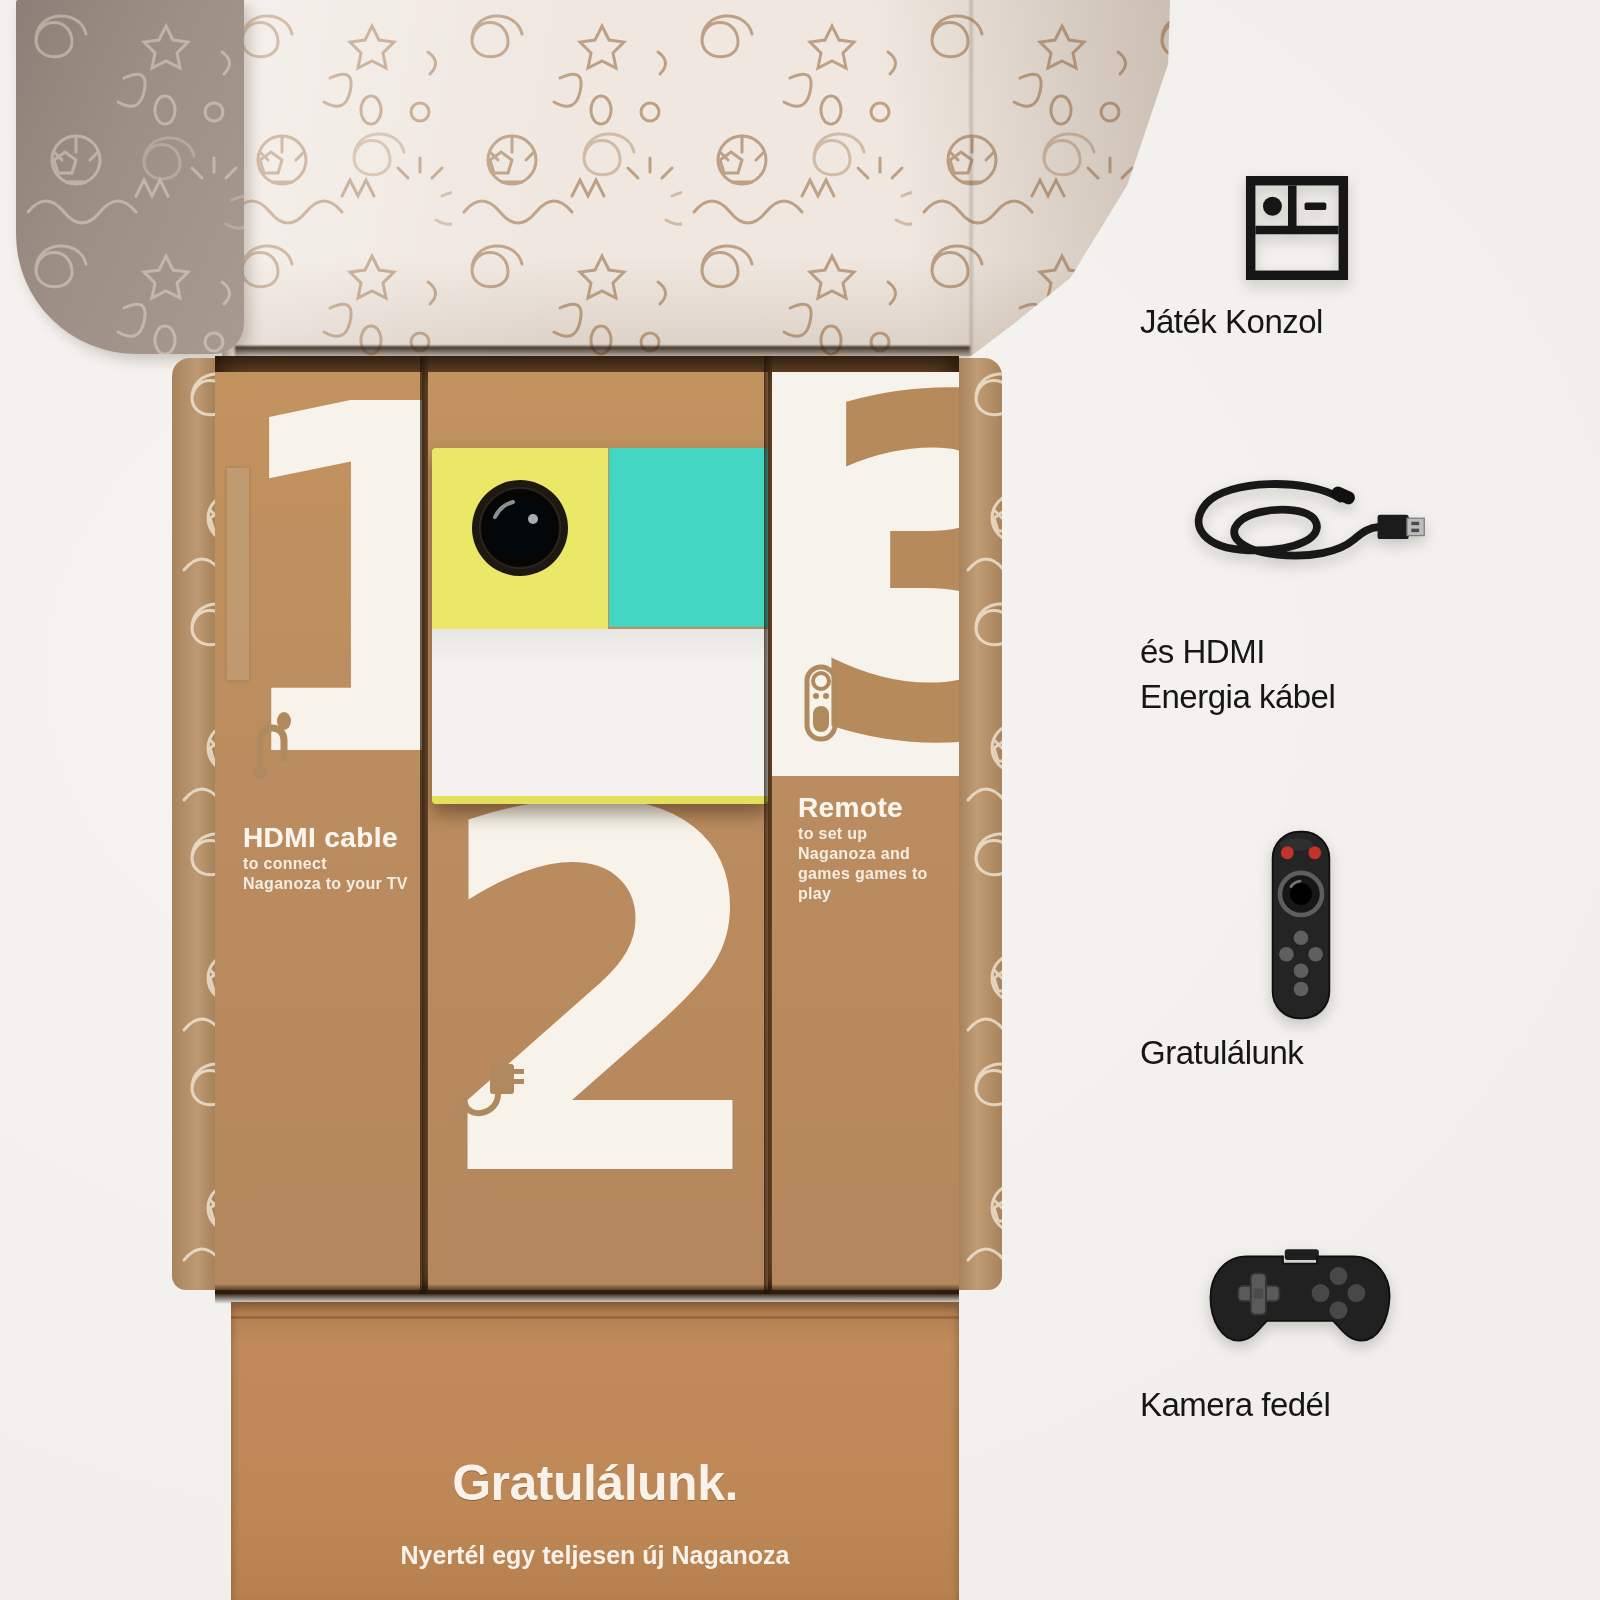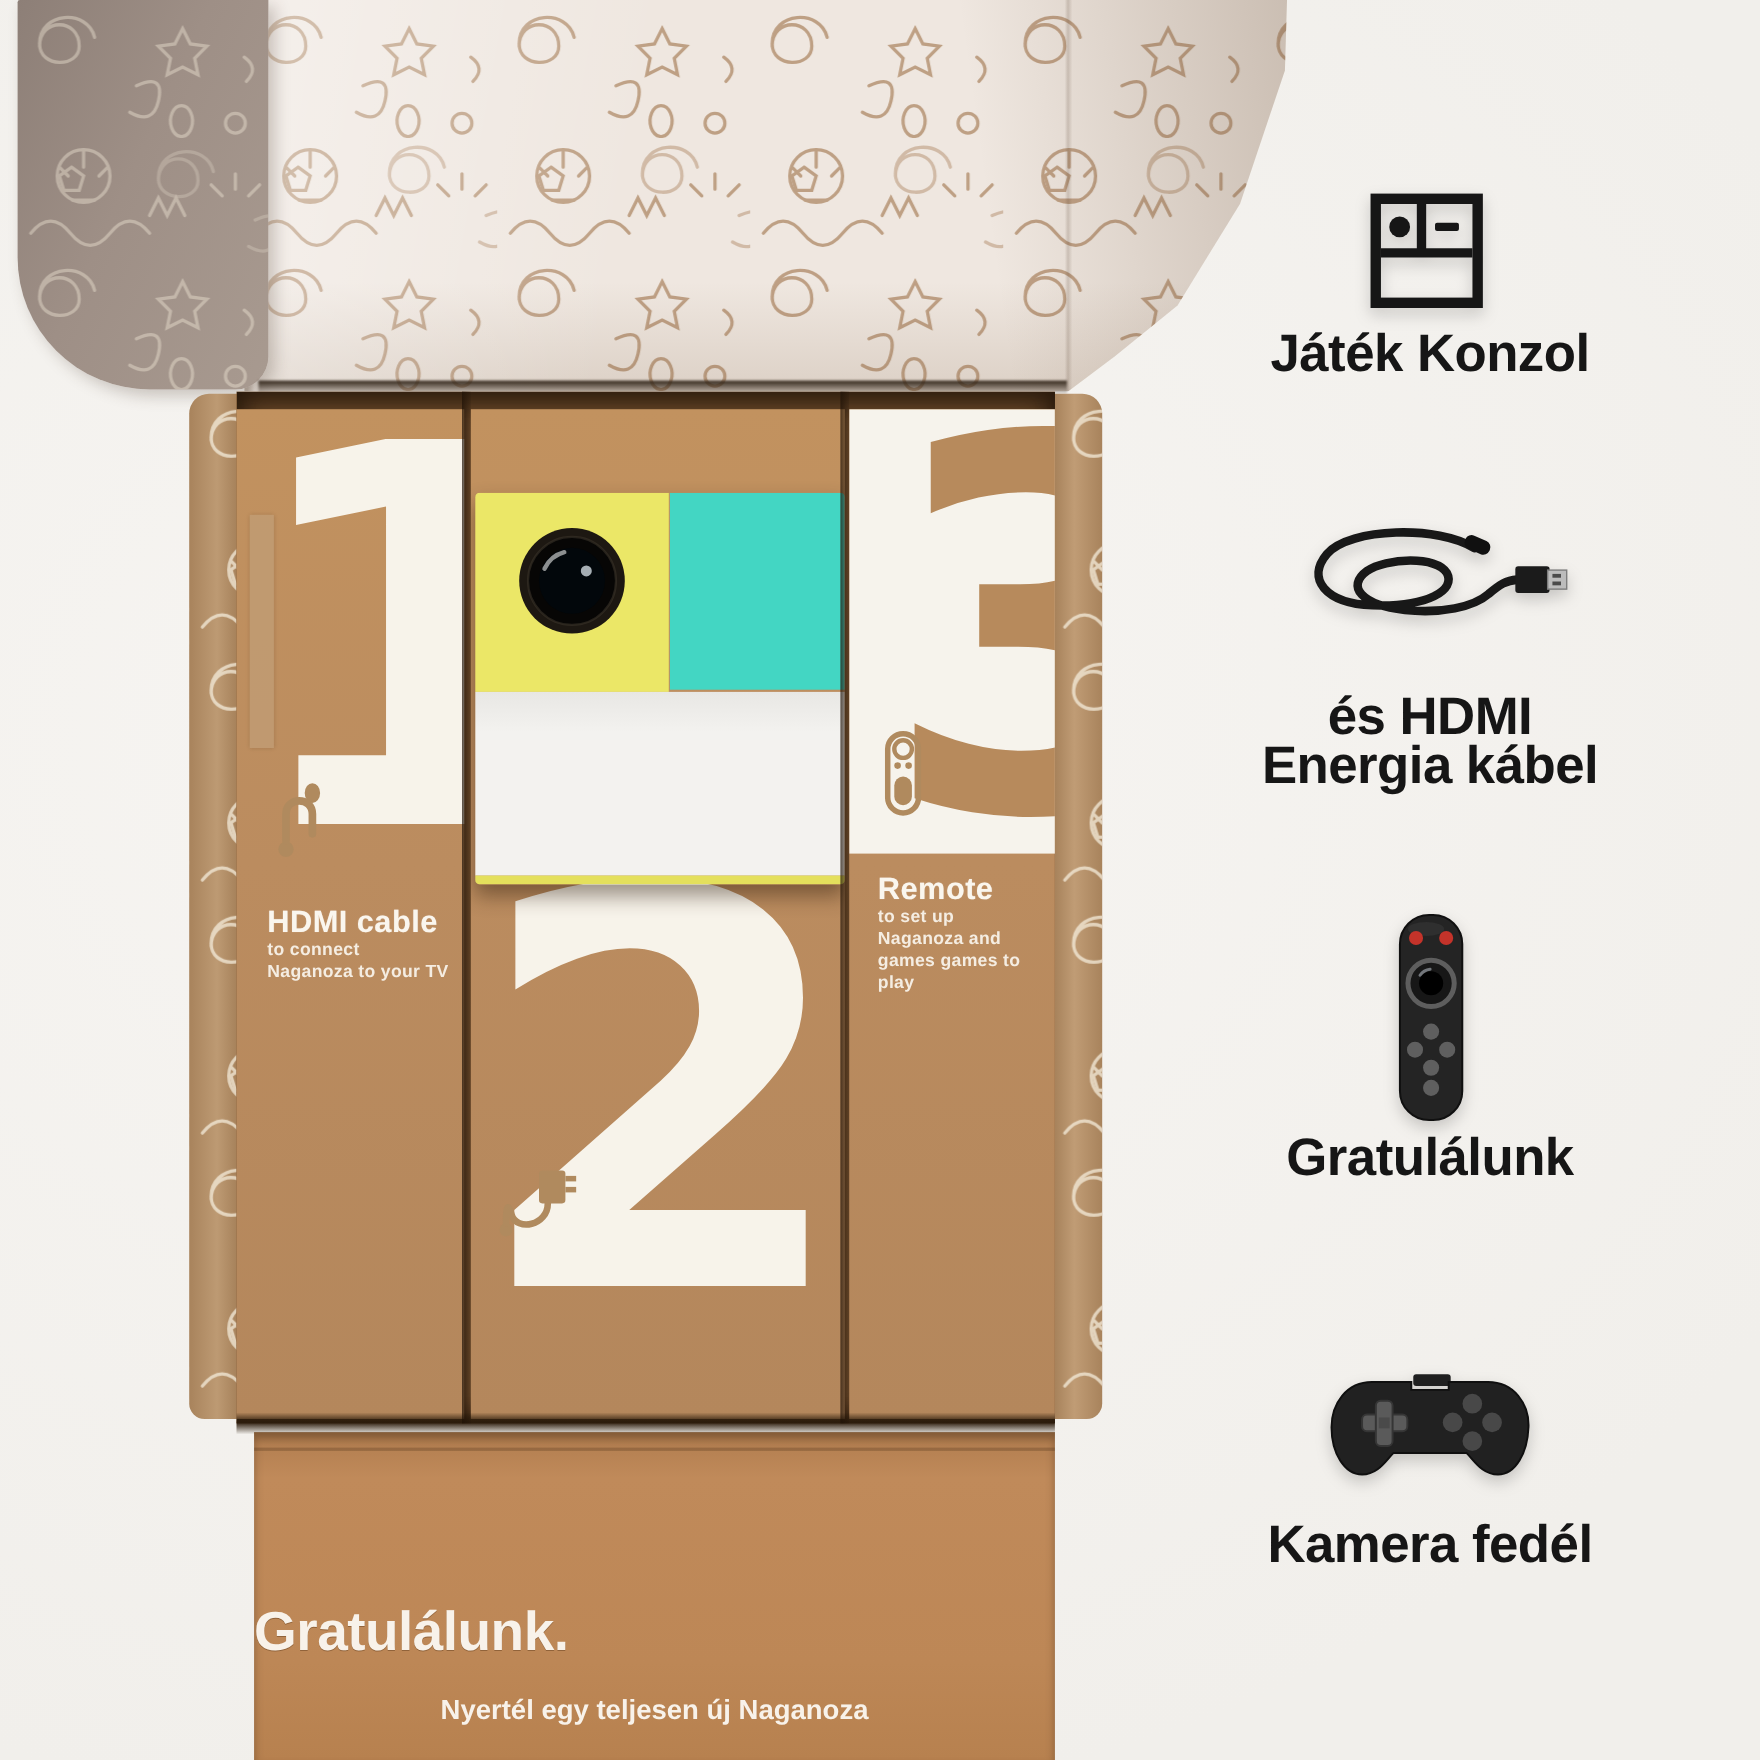--- a/index.html
+++ b/index.html
@@ -91,29 +91,29 @@
 
   
   .box-bottom-seam{left:215px;top:1284px;width:744px;height:20px;
     background:linear-gradient(180deg,rgba(30,17,6,0),#2c1c0c 45%,rgba(30,17,6,0))}
   .front-panel{
     left:231px;top:1302px;width:728px;height:298px;
     background:linear-gradient(180deg,#b07c4e, var(--c-kraft-panel,#c08a5a) 14%, #bd8756 70%, #b7814f);
     box-shadow:inset 0 6px 8px rgba(40,22,8,.35);
   }
   .front-panel::before{content:"";position:absolute;left:0;top:14px;width:100%;height:3px;background:rgba(60,36,16,.25)}
-  .fp-heading{position:absolute;left:0;top:152px;width:100%;text-align:left;
+  .fp-heading{position:absolute;left:0;top:152px;width:100%;text-align:center;
     color:#f8f2ea;font-size:50px;font-weight:bold;letter-spacing:-.5px;
     text-shadow:0 1px 0 rgba(90,55,25,.45)}
   .fp-sub{position:absolute;left:0;top:238px;width:100%;text-align:center;
     color:#f8f2ea;font-size:25px;font-weight:bold;line-height:30px}
 
   
-  .side-label{position:absolute;width:320px;text-align:center;color:var(--c-ink,#161616);
-    font-size:48px;font-weight:bold;letter-spacing:-.5px;line-height:45px}
+  .side-label{position:absolute;width:320px;color:var(--c-ink,#161616);
+    font-size:33px;font-weight:normal;letter-spacing:-.5px;line-height:45px}
   .lbl-console{left:1140px;top:299px}
   .lbl-cable{left:1140px;top:629px}
   .lbl-remote{left:1140px;top:1030px}
   .lbl-gamepad{left:1140px;top:1382px}
   .side-figure{position:absolute;filter:drop-shadow(0 6px 7px rgba(0,0,0,.18))}
   .fig-console{left:1245px;top:174px}
   .fig-cable{left:1170px;top:474px}
   .fig-remote{left:1269px;top:828px}
   .fig-gamepad{left:1206px;top:1242px}
 </style>

